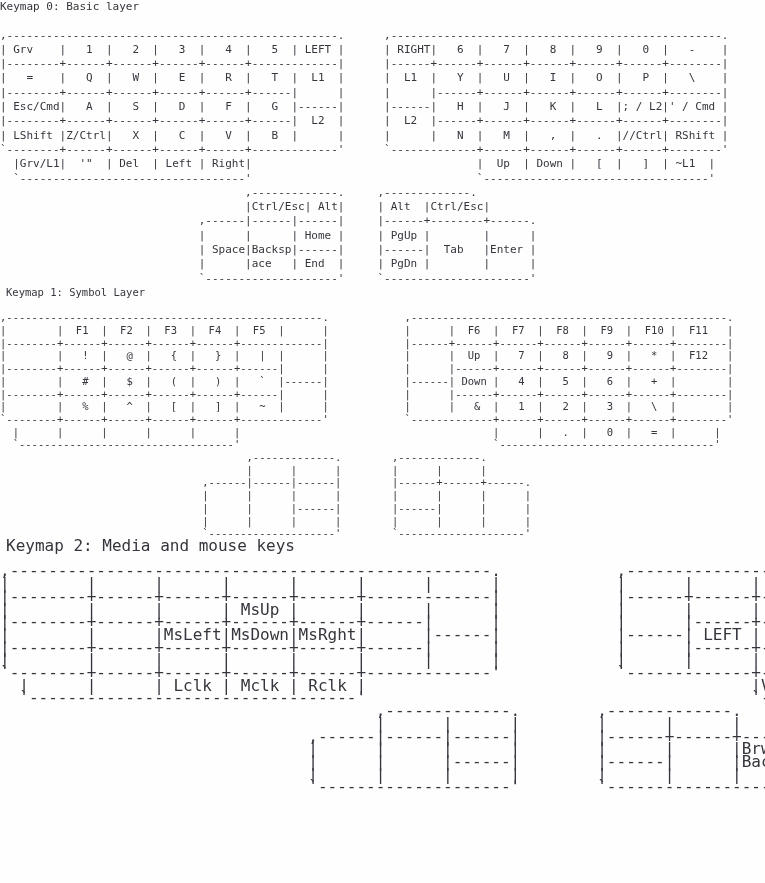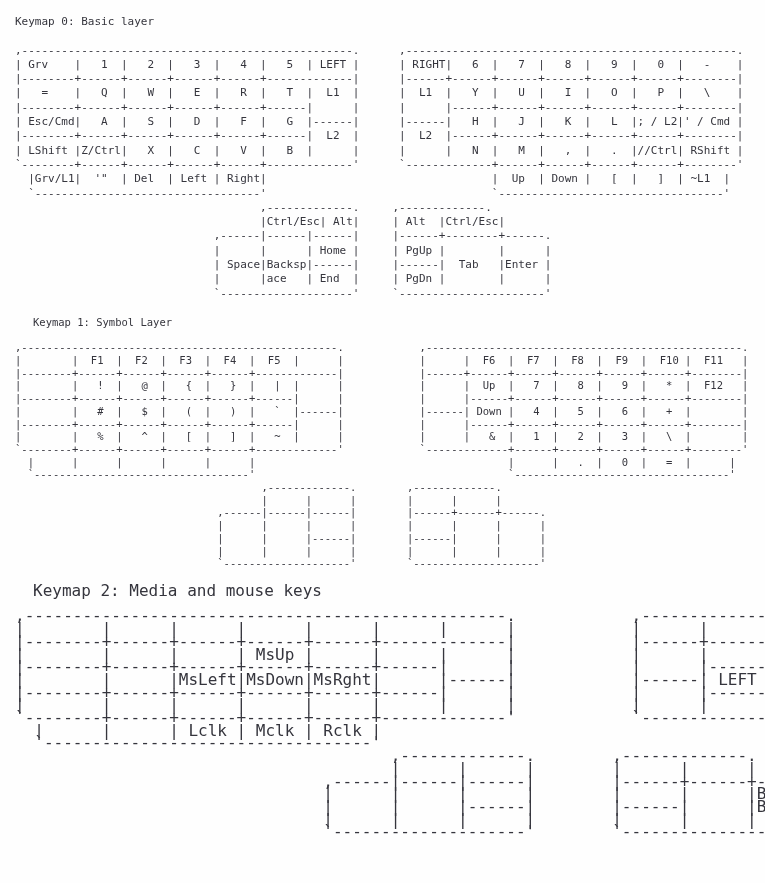--- a/index.html
+++ b/index.html
@@ -6,21 +6,21 @@
     margin: 0;
     padding: 0;
     background: #fefefe;
   }
   body {
     width: 765px;
     height: 883px;
     overflow: hidden;
   }
   pre.block {
-    margin: 15px;
+    margin: 0;
     padding: 0;
     color: #35353d;
     font-family: "DejaVu Sans Mono", "Liberation Mono", monospace;
     white-space: pre;
   }
   .block0 {
     margin: 25px 0 0 25px;
     font-size: 11px;
     line-height: 14.3px;
   }
@@ -28,21 +28,21 @@
     margin: 41px 0 0 19px;
     font-size: 10.5px;
     line-height: 12.7px;
   }
   .block2 {
     margin: 3px 0 0 18px;
     font-size: 16px;
     line-height: 12.7px;
   }
   .block1 .title, .block2 .title {
-    padding-left: 18px;
+    padding-left: 6px;
   }
 </style>
 </head>
 <body>
 
 <div>
 
 <pre class="block block0"><span class="title">Keymap 0: Basic layer</span>
 
 <span class="art">,--------------------------------------------------.      ,--------------------------------------------------.

